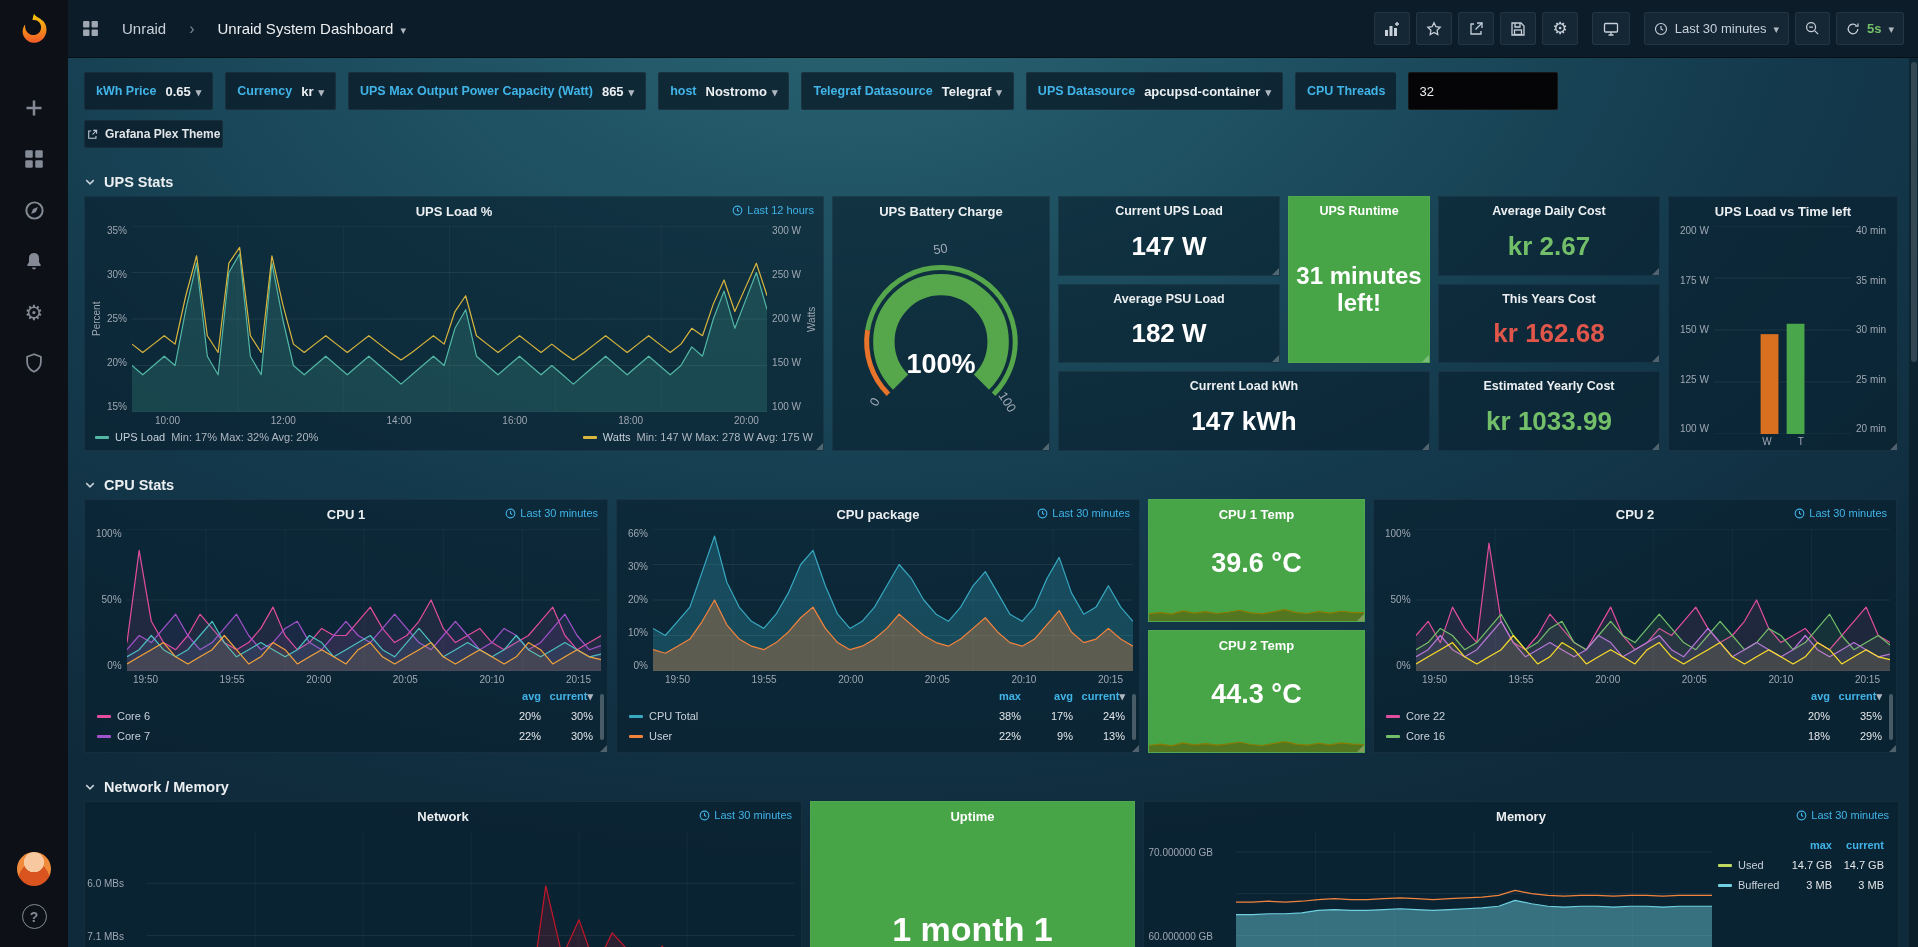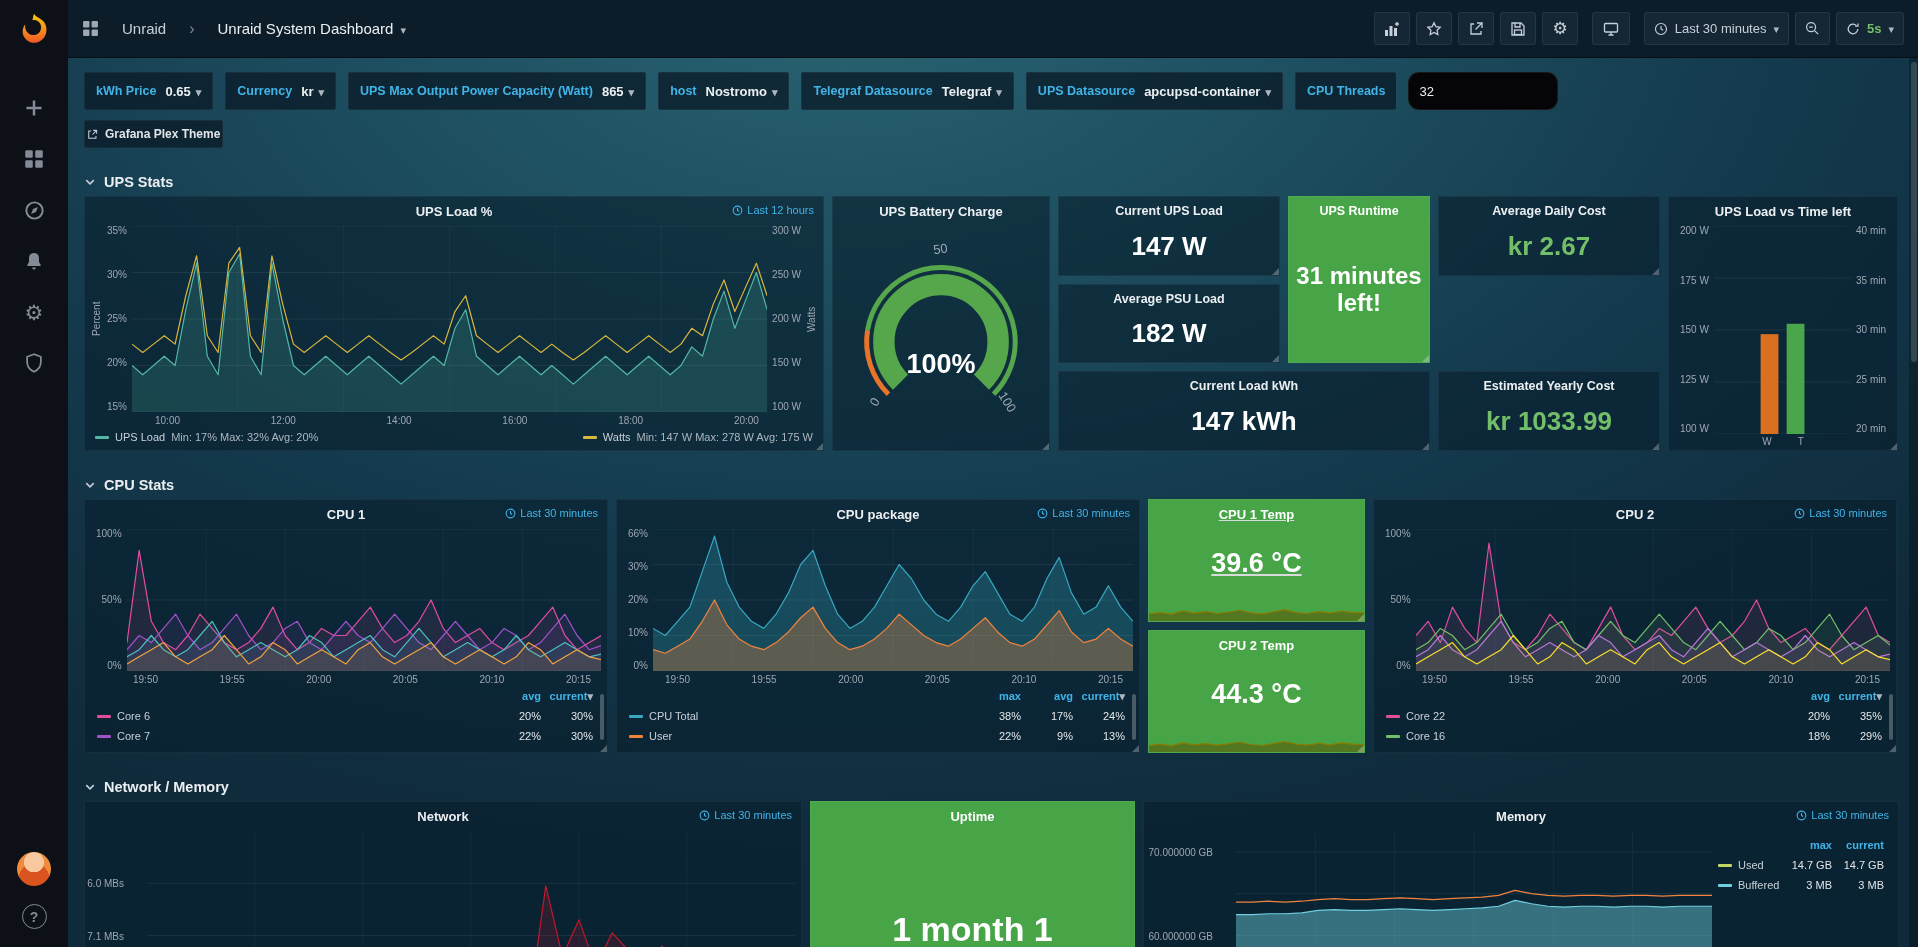--- a/index.html
+++ b/index.html
@@ -28,21 +28,21 @@
   .tb-btn .gear-glyph{font-size:17px;line-height:1}
   .refresh-val{font-weight:700}
   
   .content{position:absolute;left:68px;top:58px;right:0;bottom:0;overflow:hidden;padding:14px 16px 0;
     background:radial-gradient(ellipse 1500px 900px at 42% -8%, #2a6472 0%, #1d4f60 32%, #143a4d 62%, #0f2a3b 100%)}
   
   .vars-row{display:flex;gap:12px;align-items:center;flex-wrap:nowrap}
   .var-chip{height:38px;background:rgba(10,27,40,.78);border:1px solid rgba(255,255,255,.05);border-radius:2px;display:flex;align-items:center;gap:9px;padding:0 11px;cursor:pointer}
   .var-label{color:var(--accent);font-size:12.5px;font-weight:600}
   .var-value{color:#eceff1;font-weight:700;font-size:13px;display:flex;align-items:center;gap:5px}
-  .var-input{height:38px;width:150px;background:#050507;border:1px solid rgba(255,255,255,.08);border-radius:11px;color:#eceff1;font-size:13px;padding:0 10px;font-family:"Liberation Sans",sans-serif}
+  .var-input{height:38px;width:150px;background:#050507;border:1px solid rgba(255,255,255,.08);border-radius:2px;color:#eceff1;font-size:13px;padding:0 10px;font-family:"Liberation Sans",sans-serif}
   .links-row{display:flex;gap:10px;margin-top:10px}
   .link-chip{height:28px;background:rgba(10,27,40,.78);border:1px solid rgba(255,255,255,.05);border-radius:2px;display:flex;align-items:center;gap:7px;padding:0 2px;color:#e3e6e8;font-size:12px;font-weight:600;cursor:pointer}
   
   .section-head{display:flex;align-items:center;gap:8px;margin:26px 0 6px;cursor:pointer}
   .section-head:first-of-type{margin-top:18px}
   .section-title{font-size:14.5px;font-weight:700;color:#eceff1}
   .chev{width:12px;height:12px;color:#c7d0d9}
   
   .row-panels{display:flex;gap:8px}
   .row-ups{height:255px}
@@ -405,20 +405,24 @@
         <div class="stat-value">31 minutes left!</div>
       </div>
       <div class="panel">
         <div class="panel-title">Average Daily Cost</div>
         <div class="stat-value" style="color: rgb(115, 191, 105);">kr 2.67</div>
       </div>
       <div class="panel">
         <div class="panel-title">Average PSU Load</div>
         <div class="stat-value">182 W</div>
       </div>
+      <div class="panel" style="grid-column:3">
+        <div class="panel-title">This Years Cost</div>
+        <div class="stat-value" style="color: rgb(224, 86, 74);">kr 162.68</div>
+      </div>
       <div class="panel g-kwh">
         <div class="panel-title">Current Load kWh</div>
         <div class="stat-value">147 kWh</div>
       </div>
       <div class="panel" style="grid-column:3;grid-row:3">
         <div class="panel-title">Estimated Yearly Cost</div>
         <div class="stat-value" style="color: rgb(115, 191, 105);">kr 1033.99</div>
       </div>
     </div>
 
@@ -603,21 +607,21 @@
             </span>
           <span class="lval">22%</span>
           <span class="lval">9%</span>
           <span class="lval">13%</span>
         </div>
       </div>
       <div class="legend-scroll"></div>
     </div>
 
     <div class="temps-col">
-      <div class="panel green-stat" style="background-color: rgb(71, 164, 71); text-decoration: underline;">
+      <div class="panel green-stat" style="background-color: rgb(71, 164, 71);">
         <div class="panel-title">CPU 1 Temp</div>
         <div class="stat-value">39.6 °C</div>
         <div class="sparkline">
             <svg viewBox="0 0 100 100" preserveAspectRatio="none">
               <path d="M0.00,72.50L5.26,67.50L10.53,73.75L15.79,61.25L21.05,70.00L26.32,63.75L31.58,71.25L36.84,66.25L42.11,58.75L47.37,68.75L52.63,72.50L57.89,65.00L63.16,56.25L68.42,67.50L73.68,71.25L78.95,63.75L84.21,70.00L89.47,62.50L94.74,67.50L100.00,67.50L100,100L0,100Z" fill="rgba(92,82,0,0.55)" stroke="none"></path>
               <path d="M0.00,72.50L5.26,67.50L10.53,73.75L15.79,61.25L21.05,70.00L26.32,63.75L31.58,71.25L36.84,66.25L42.11,58.75L47.37,68.75L52.63,72.50L57.89,65.00L63.16,56.25L68.42,67.50L73.68,71.25L78.95,63.75L84.21,70.00L89.47,62.50L94.74,67.50L100.00,67.50" fill="none" stroke="#8a7b00" stroke-width="1.2" stroke-linejoin="round" vector-effect="non-scaling-stroke"></path>
             </svg>
           </div>
       </div>
       <div class="panel green-stat" style="background-color: rgb(71, 164, 71);">

